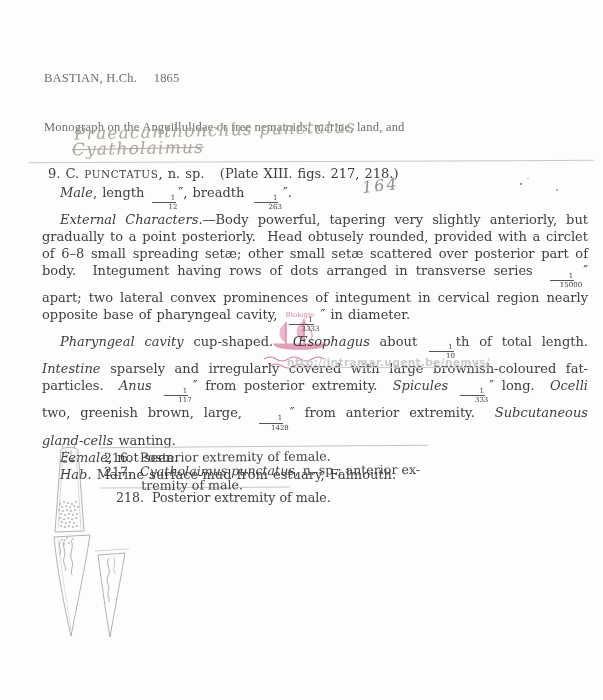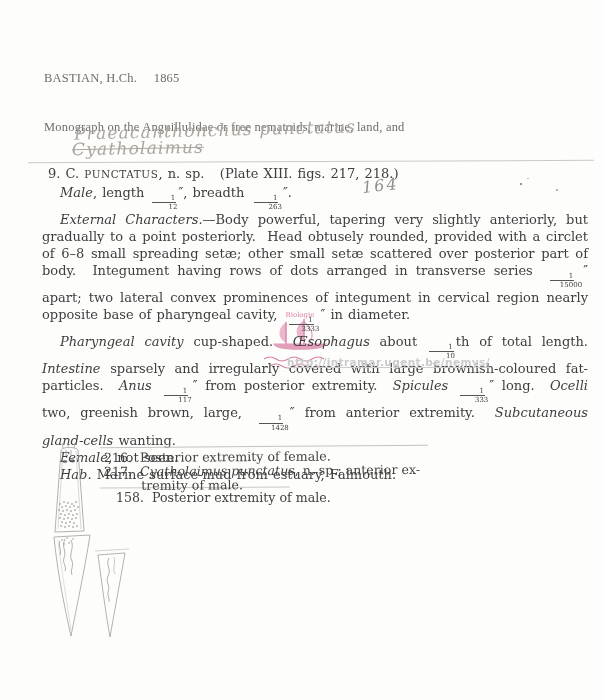--- a/index.html
+++ b/index.html
@@ -99,21 +99,21 @@
   </div>
 
   <div class="urlmark">http://intramar.ugent.be/nemys/</div>
 
   <div class="clip1">
     <p>216.  Posterior extremity of female.</p>
     <p><span>217.  </span><span class="it">Cyatholaimus punctatus</span><span>, n. sp.; anterior ex-</span></p>
     <p class="cap-wrap2">tremity of male.</p>
   </div>
   <div class="cutline rule-cap"></div>
-  <div class="cap218">158.  Posterior extremity of male.</div>
+  <div class="cap218">218.  Posterior extremity of male.</div>
 
   <svg class="drawings" width="120" height="250" viewBox="0 0 120 250">
     <g stroke="#8e8e8e" stroke-width=".8" fill="none" opacity=".85">
 
       <g>
         <path d="M21,10 C23,6.5 35,6.5 38,10 L44,91 L15,92 Z"></path>
         <path d="M23,11 L18,89" opacity=".5"></path>
         <path d="M36,11 L41,89" opacity=".5"></path>
         <path d="M23,8 L22,3 M28,6.5 L28,2 M34,8 L35,3"></path>
         <path d="M26,10 L26,16 M31,10 L31,16"></path>

